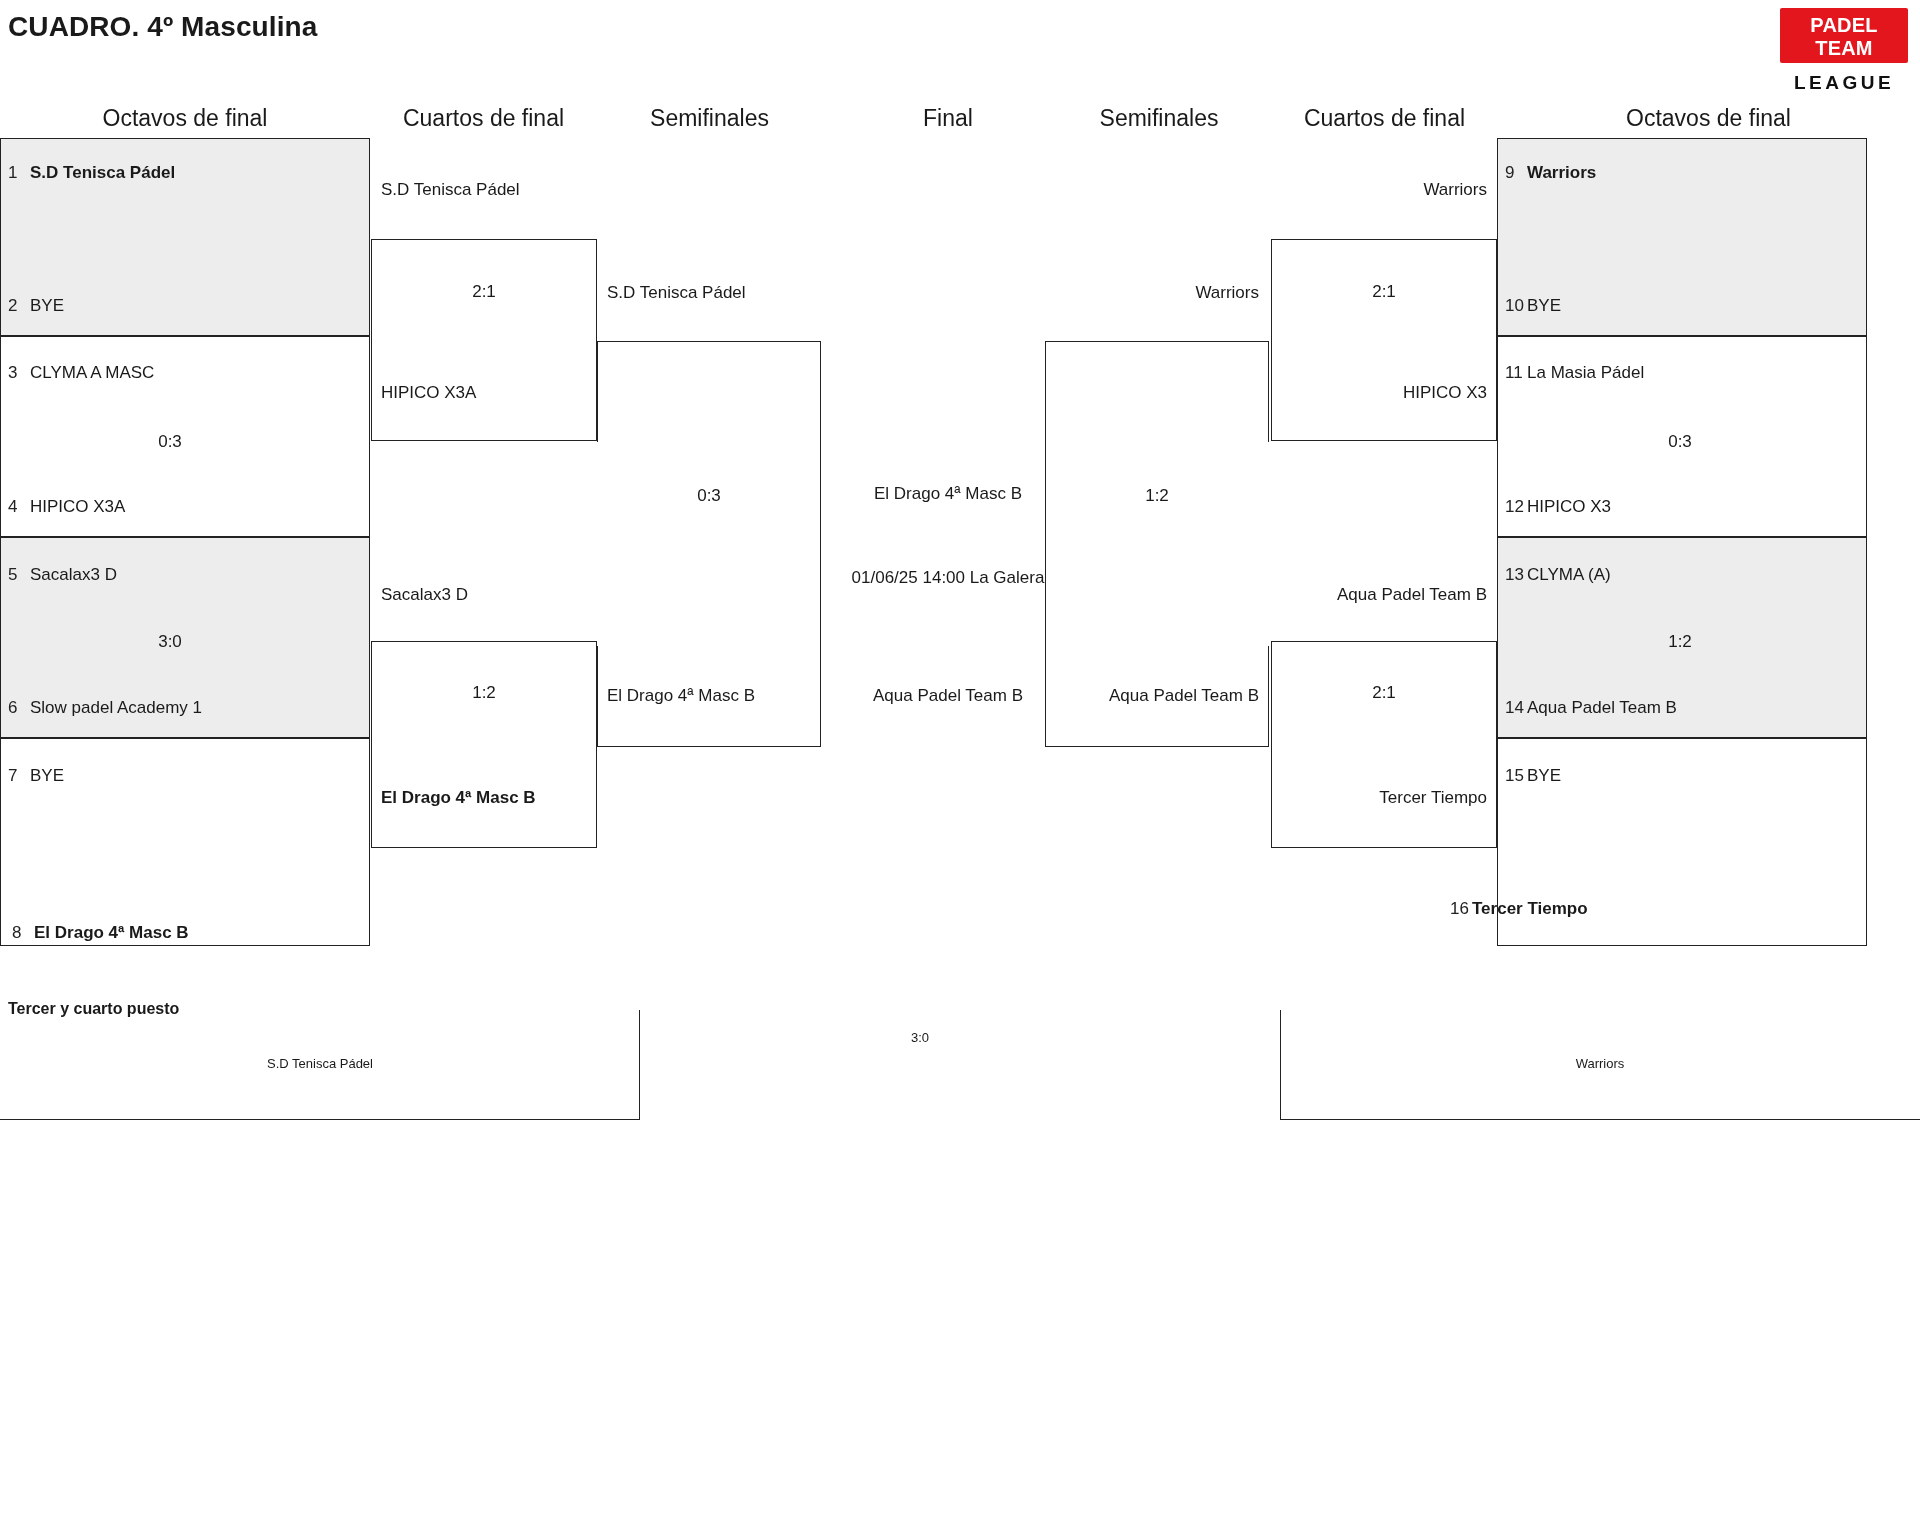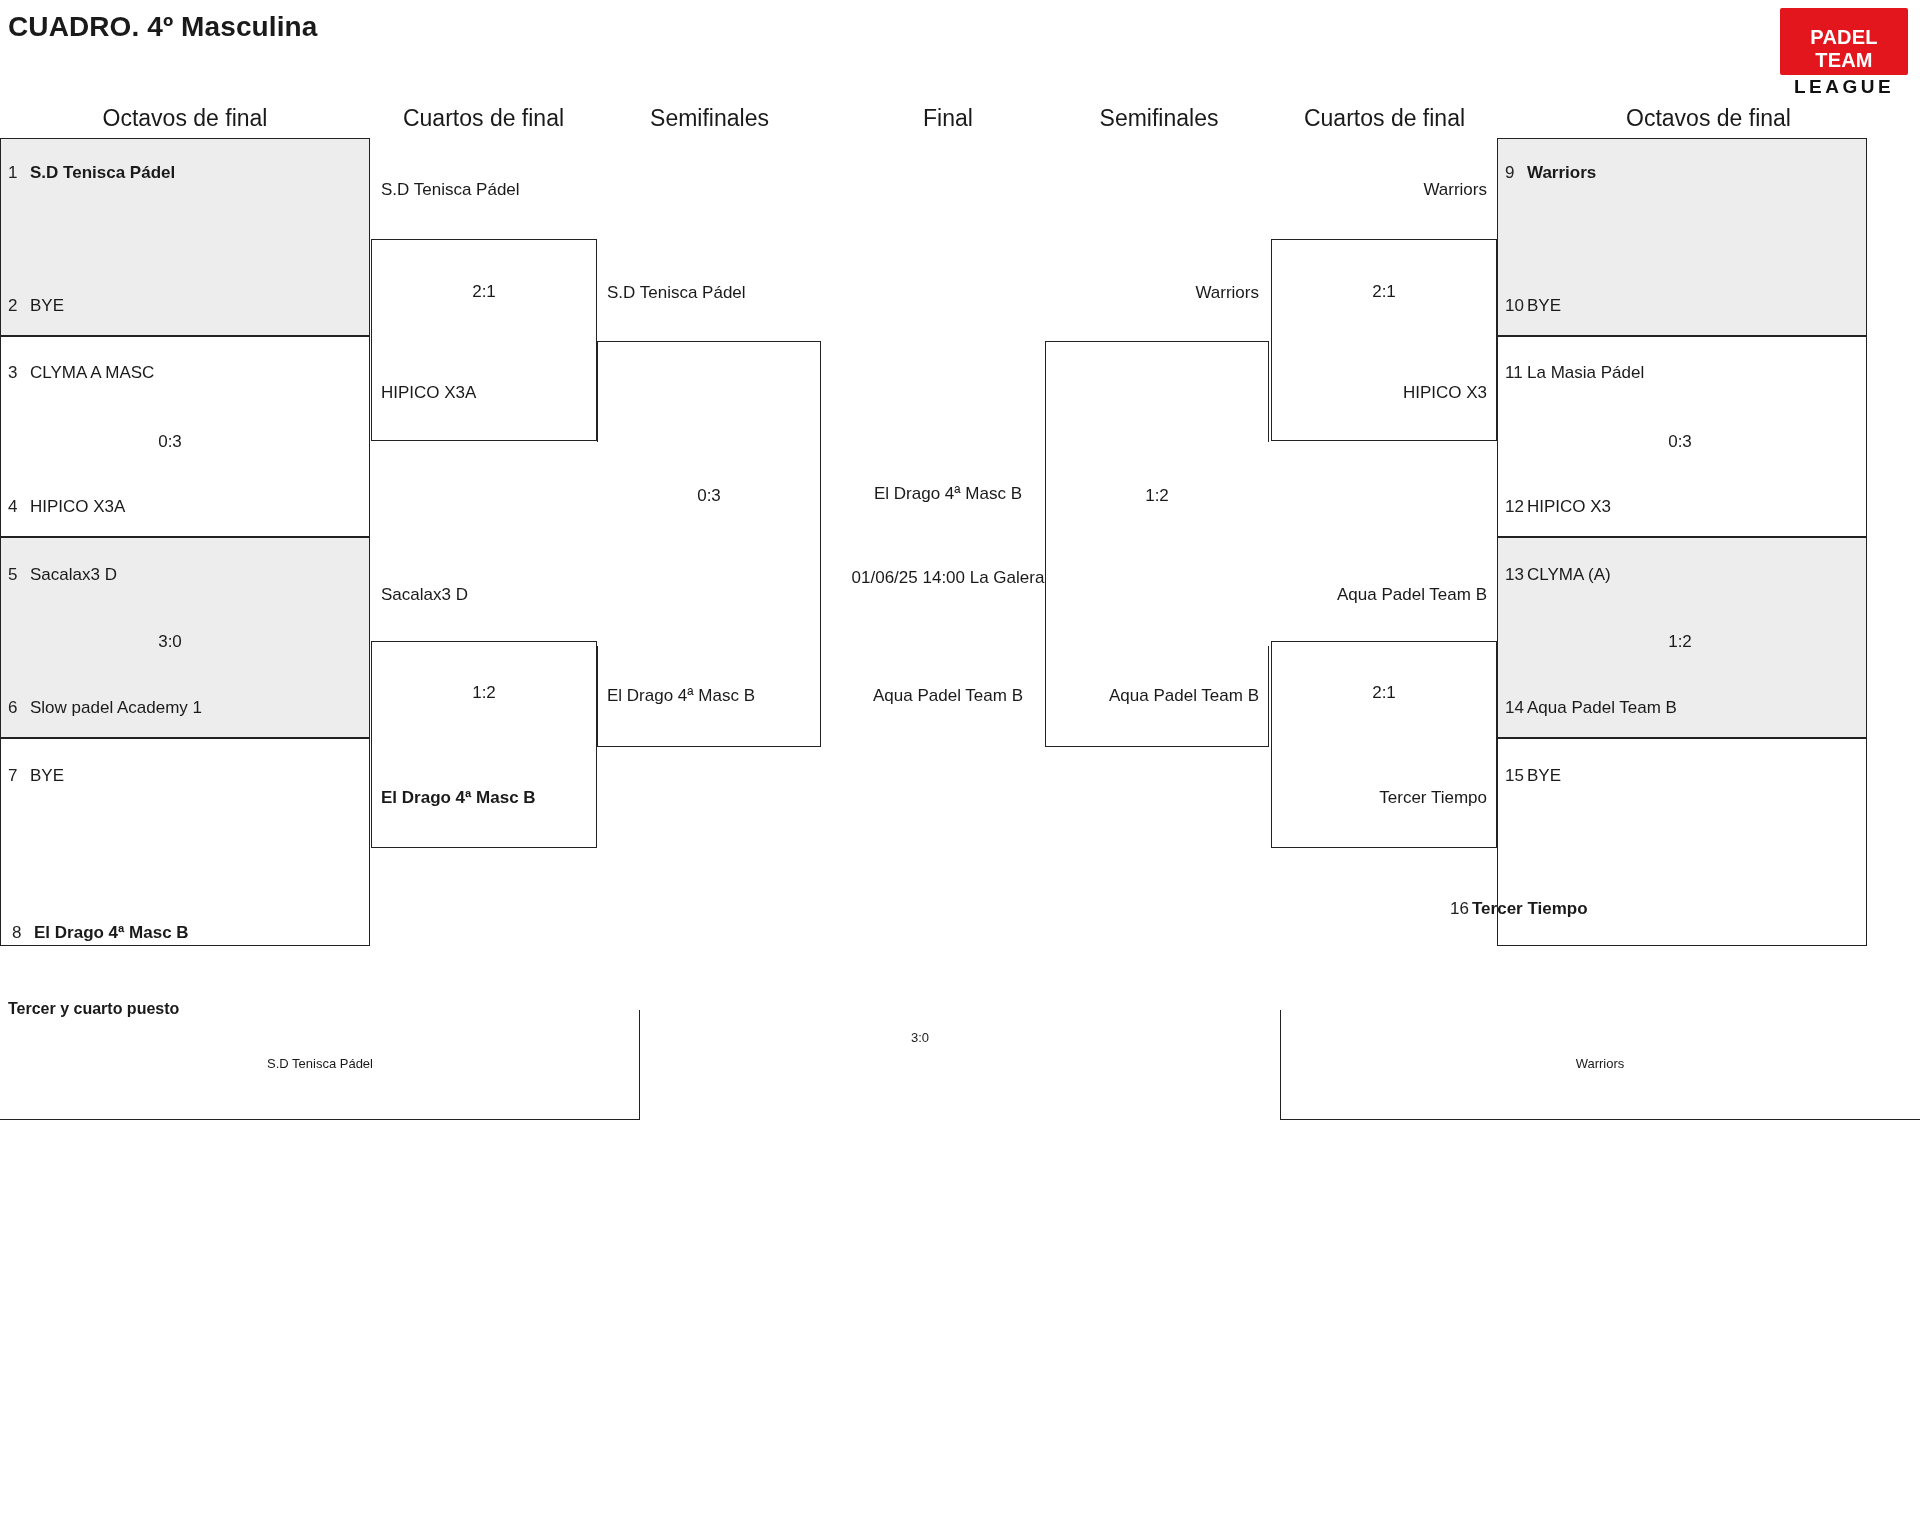--- a/index.html
+++ b/index.html
@@ -20,26 +20,26 @@
     font-size:28px; font-weight:700; line-height:1.22;
     letter-spacing:.1px;
   }
   #title .ln{display:block;}
 
   
   #logo{ right:12px; top:8px; width:128px; }
   #logo .lg-top{
     background:#e2161c; color:#fff; font-weight:700;
     font-size:20px; letter-spacing:.2px; line-height:1.15;
-    text-align:center; padding:18px 4px 3px; border-radius:2px;
+    text-align:center; padding:6px 4px 3px; border-radius:2px;
   }
   #logo .lg-bot{
     color:#111; font-weight:700; font-size:19px;
     letter-spacing:3.5px; text-align:center; line-height:1.2;
-    padding-top:1px;
+    padding-top:9px;
   }
 
   
   .rnd{
     font-size:23px; font-weight:400; text-align:center;
     top:106px; height:24px; line-height:24px;
   }
 
   
   .seedbox{ border:1px solid #222; }

